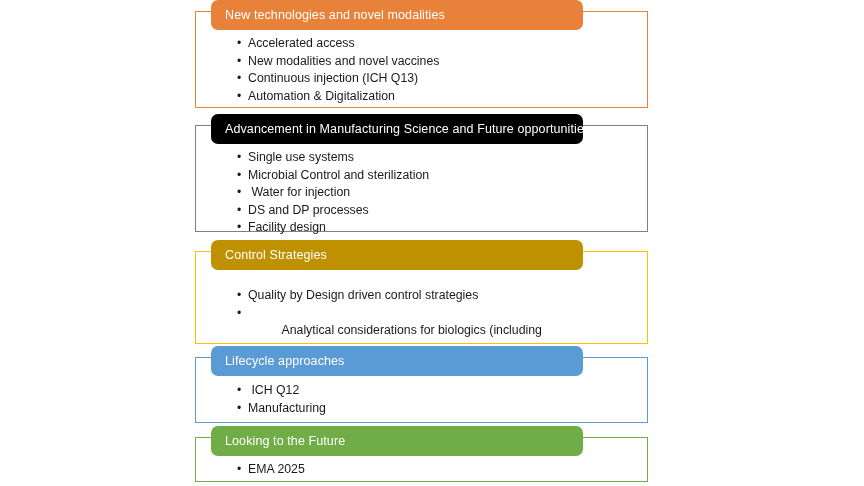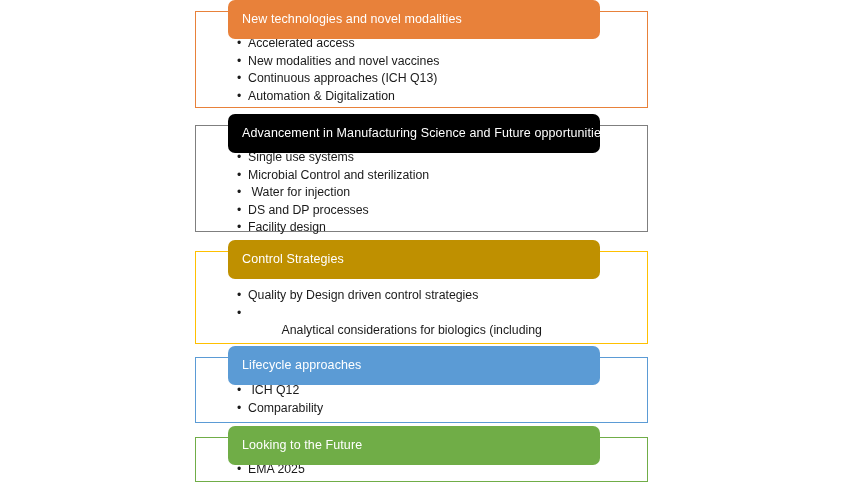--- a/index.html
+++ b/index.html
@@ -37,24 +37,24 @@
     top: 11px;            
     right: 0;
     bottom: 0;
     border: 1px solid #888888;
     background: #ffffff;
     box-sizing: border-box;
   }
 
   .section-badge {
     position: absolute;
-    left: 33px;
+    left: 16px;
     top: 0;
     width: 372px;
-    height: 39px;
+    height: 30px;
     border-radius: 7px;
     box-sizing: border-box;
     display: flex;
     align-items: center;
     z-index: 3;
   }
 
   .section-badge-label {
     color: #ffffff;
     font-size: 12.5px;
@@ -126,21 +126,21 @@
 
   <div class="section" id="sec-0">
     <div class="section-box" style="border-color: rgb(232, 129, 58);"></div>
     <div class="section-badge" style="background: rgb(232, 129, 58);">
       <span class="section-badge-label">New technologies and novel modalities</span>
     </div>
     <div class="section-body">
       <ul class="bullet-list">
         <li class="bullet-item">Accelerated access</li>
         <li class="bullet-item">New modalities and novel vaccines</li>
-        <li class="bullet-item">Continuous approaches (ICH Q13)</li>
+        <li class="bullet-item">Continuous injection (ICH Q13)</li>
         <li class="bullet-item">Automation &amp; Digitalization</li>
       </ul>
     </div>
   </div>
 
   <div class="section" id="sec-1">
     <div class="section-box" style="border-color: rgb(127, 127, 127);"></div>
     <div class="section-badge" style="background: #000000;">
       <span class="section-badge-label">Advancement in Manufacturing Science and Future opportunities</span>
     </div>
@@ -172,21 +172,21 @@
   </div>
 
   <div class="section" id="sec-3">
     <div class="section-box" style="border-color: rgb(91, 155, 213);"></div>
     <div class="section-badge" style="background: rgb(91, 155, 213);">
       <span class="section-badge-label">Lifecycle approaches</span>
     </div>
     <div class="section-body">
       <ul class="bullet-list">
         <li class="bullet-item"> ICH Q12</li>
-        <li class="bullet-item">Comparability</li>
+        <li class="bullet-item">Manufacturing</li>
       </ul>
     </div>
   </div>
 
   <div class="section" id="sec-4">
     <div class="section-box" style="border-color: rgb(112, 173, 71);"></div>
     <div class="section-badge" style="background: rgb(112, 173, 71);">
       <span class="section-badge-label">Looking to the Future</span>
     </div>
     <div class="section-body">

